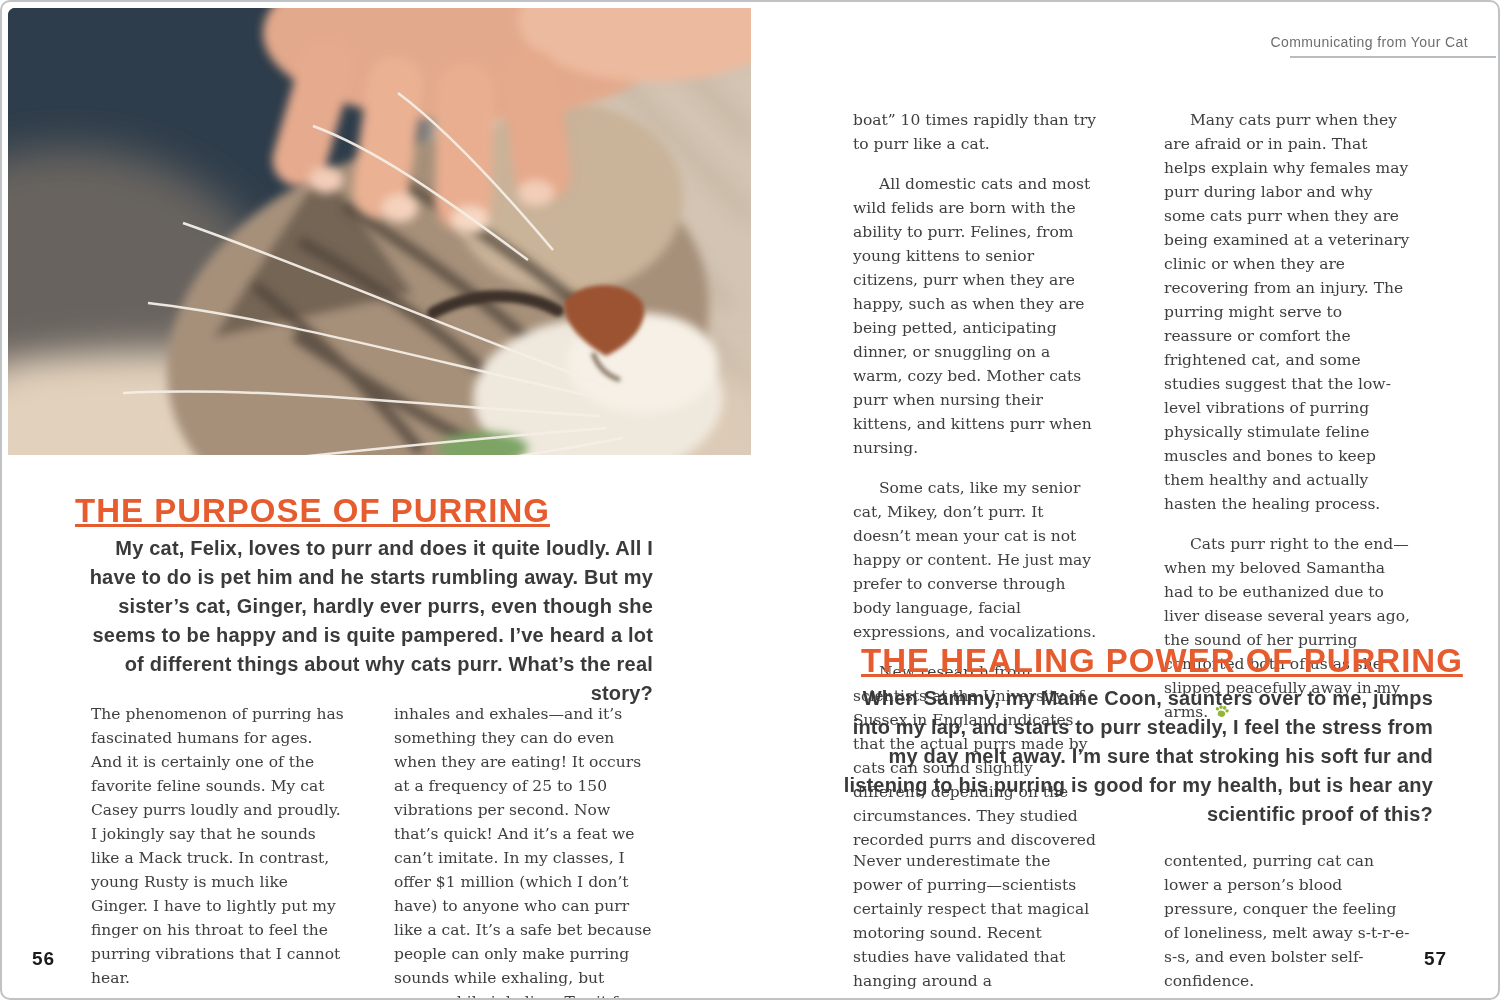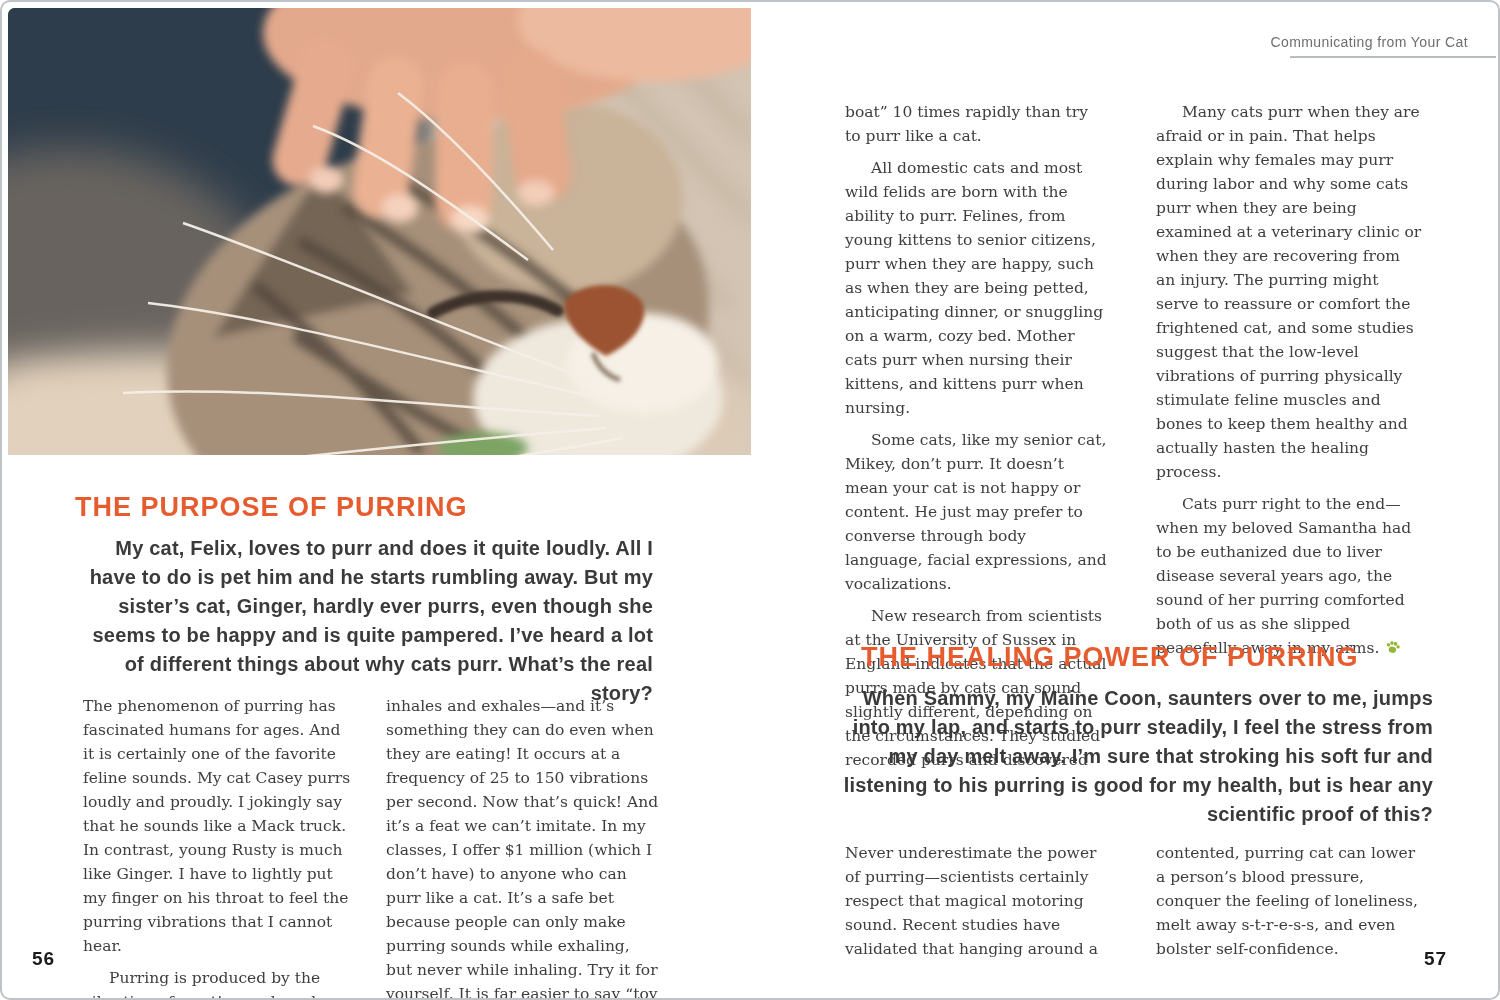--- a/index.html
+++ b/index.html
@@ -1,22 +1,22 @@
 <!DOCTYPE html>
 <html><head>
 <meta charset="utf-8">
 <style>
   html,body{margin:0;padding:0;background:#ffffff;}
   body{width:1500px;height:1000px;position:relative;font-family:"Liberation Sans",sans-serif;overflow:hidden;}
   .frame{position:absolute;left:0;top:0;width:1496px;height:996px;border:2px solid #bfc3c6;border-radius:10px;pointer-events:none;z-index:50;}
   .photo{position:absolute;left:8px;top:8px;width:743px;height:447px;overflow:hidden;border-top-left-radius:7px;}
   .abs{position:absolute;}
-  .headline{font-weight:bold;font-size:27px;letter-spacing:1px;color:#E65C2E;white-space:nowrap;}
+  .headline{font-weight:bold;font-size:33px;letter-spacing:1px;color:#E65C2E;white-space:nowrap;text-decoration:underline;}
   .intro{font-weight:bold;font-size:20px;line-height:29px;color:#3a3a3a;letter-spacing:0.2px;text-align:right;}
-  .bodycol p{font-family:"DejaVu Serif",serif;font-size:15.5px;line-height:24px;color:#3e3e3e;margin:8px;}
+  .bodycol p{font-family:"DejaVu Serif",serif;font-size:15.5px;line-height:24px;color:#3e3e3e;margin:16px;}
   .bodycol p.ind{text-indent:26px;}
   .runhead{font-size:14px;color:#6e6e6e;letter-spacing:0.4px;white-space:nowrap;}
   .rh-line{position:absolute;background:#b9bdc0;height:2px;}
   .pgnum{font-weight:bold;font-size:19px;color:#1b1b1b;letter-spacing:1px;}
   .paw{margin-left:6px;vertical-align:-2px;}
 </style>
 </head>
 <body>
 
 <div>

